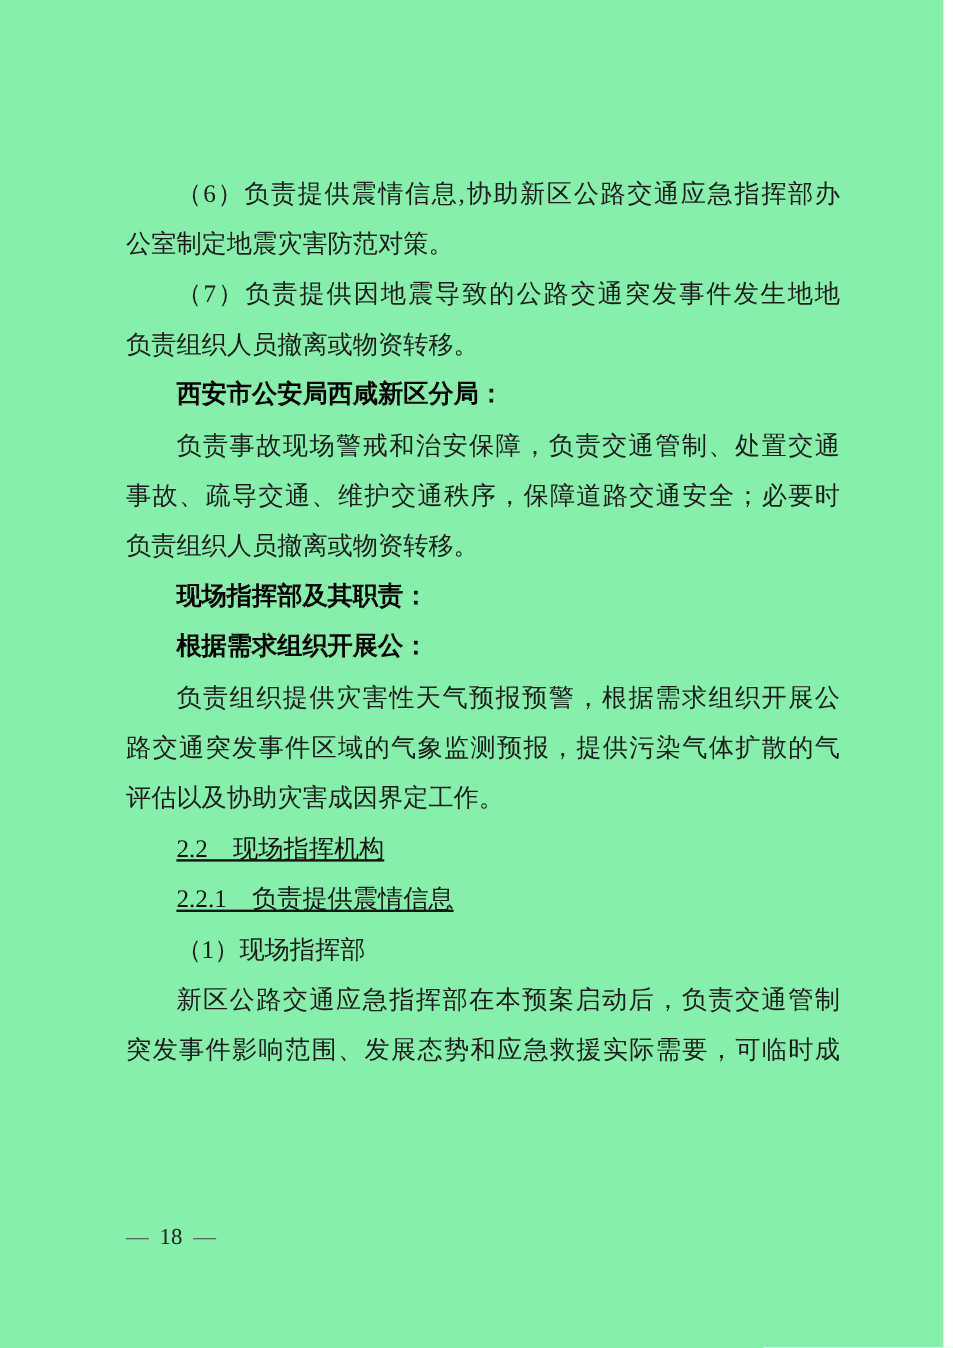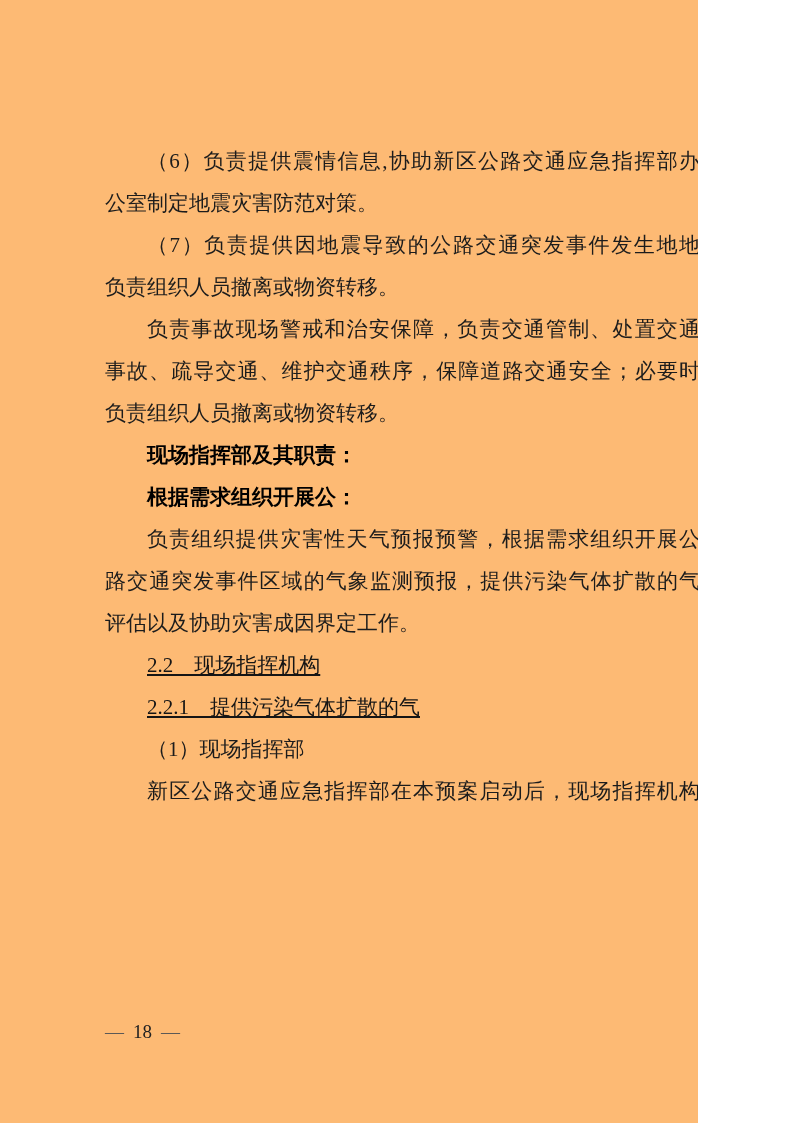--- a/index.html
+++ b/index.html
@@ -1,20 +1,20 @@
 <!DOCTYPE html>
 <html><head>
 <meta charset="utf-8">
 <style>
   html, body { margin: 0; padding: 0; background: #ffffff; }
   .page {
     position: relative;
-    width: 698px;
+    width: 786px;
     height: 1123px;
-    background: #fdba74;
+    background: #86efac;
     overflow: hidden;
     font-family: "Liberation Serif", "DejaVu Serif", serif;
   }
   .doc-body {
     position: absolute;
     left: 105px;
     top: 140px;
     width: 595px;
   }
   .line {
@@ -48,31 +48,33 @@
 </style>
 </head>
 <body>
 
 <div class="page">
   <div class="doc-body">
       <div class="line paragraph indent full">（6）负责提供震情信息,协助新区公路交通应急指挥部办</div>
       <div class="line paragraph">公室制定地震灾害防范对策。</div>
       <div class="line paragraph indent full">（7）负责提供因地震导致的公路交通突发事件发生地地</div>
       <div class="line paragraph">负责组织人员撤离或物资转移。</div>
+      <div class="line org-heading indent">西安市公安局西咸新区分局：</div>
       <div class="line paragraph indent full">负责事故现场警戒和治安保障，负责交通管制、处置交通</div>
       <div class="line paragraph full">事故、疏导交通、维护交通秩序，保障道路交通安全；必要时</div>
       <div class="line paragraph">负责组织人员撤离或物资转移。</div>
       <div class="line org-heading indent">现场指挥部及其职责：</div>
       <div class="line org-heading indent">根据需求组织开展公：</div>
       <div class="line paragraph indent full">负责组织提供灾害性天气预报预警，根据需求组织开展公</div>
       <div class="line paragraph full">路交通突发事件区域的气象监测预报，提供污染气体扩散的气</div>
       <div class="line paragraph">评估以及协助灾害成因界定工作。</div>
       <div class="line section-heading indent">2.2　现场指挥机构</div>
-      <div class="line section-heading indent">2.2.1　提供污染气体扩散的气</div>
+      <div class="line section-heading indent">2.2.1　负责提供震情信息</div>
       <div class="line paragraph indent">（1）现场指挥部</div>
-      <div class="line paragraph indent full">新区公路交通应急指挥部在本预案启动后，现场指挥机构</div>
+      <div class="line paragraph indent full">新区公路交通应急指挥部在本预案启动后，负责交通管制</div>
+      <div class="line paragraph full">突发事件影响范围、发展态势和应急救援实际需要，可临时成</div>
     </div>
   <div class="footer">
     <span class="dash">—</span>
     <span class="num">18</span>
     <span class="dash">—</span>
   </div>
 </div>
 
 </body></html>

